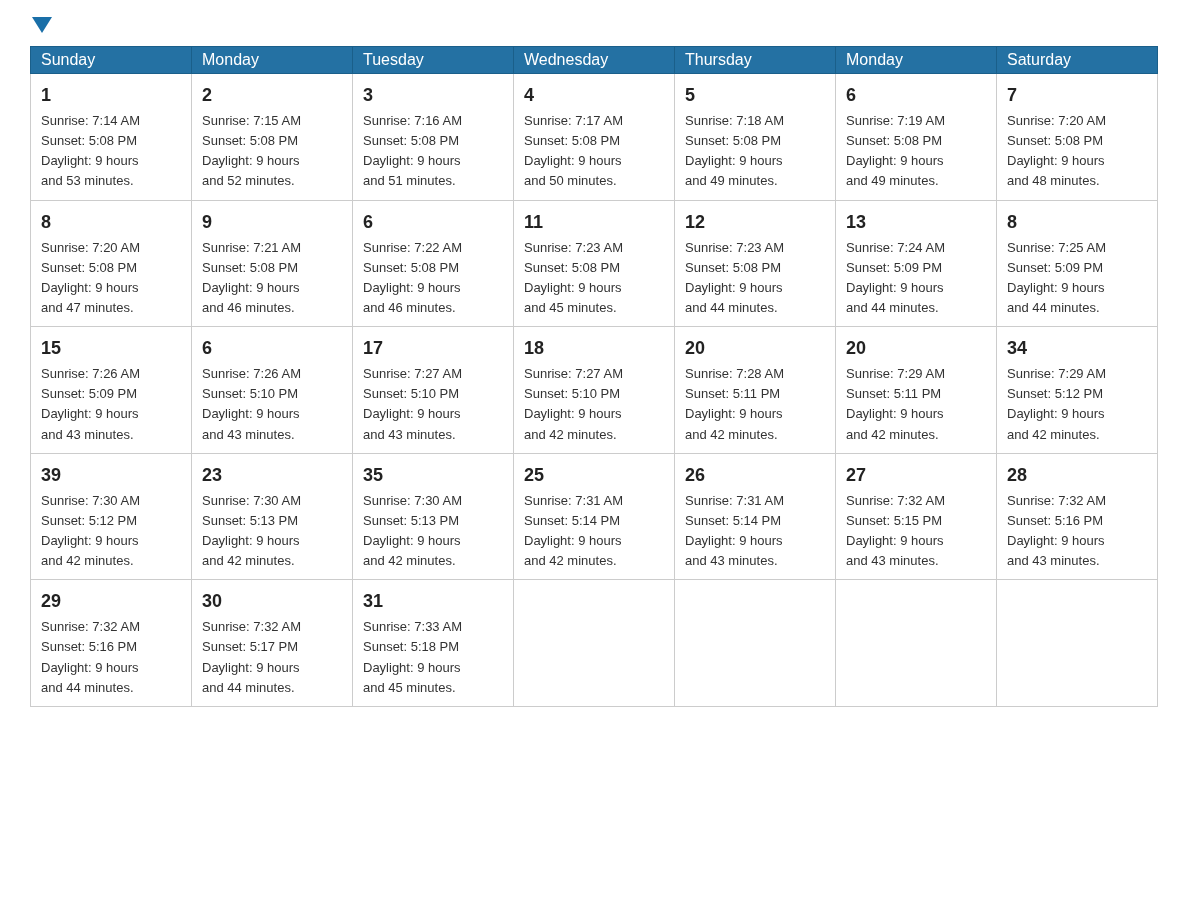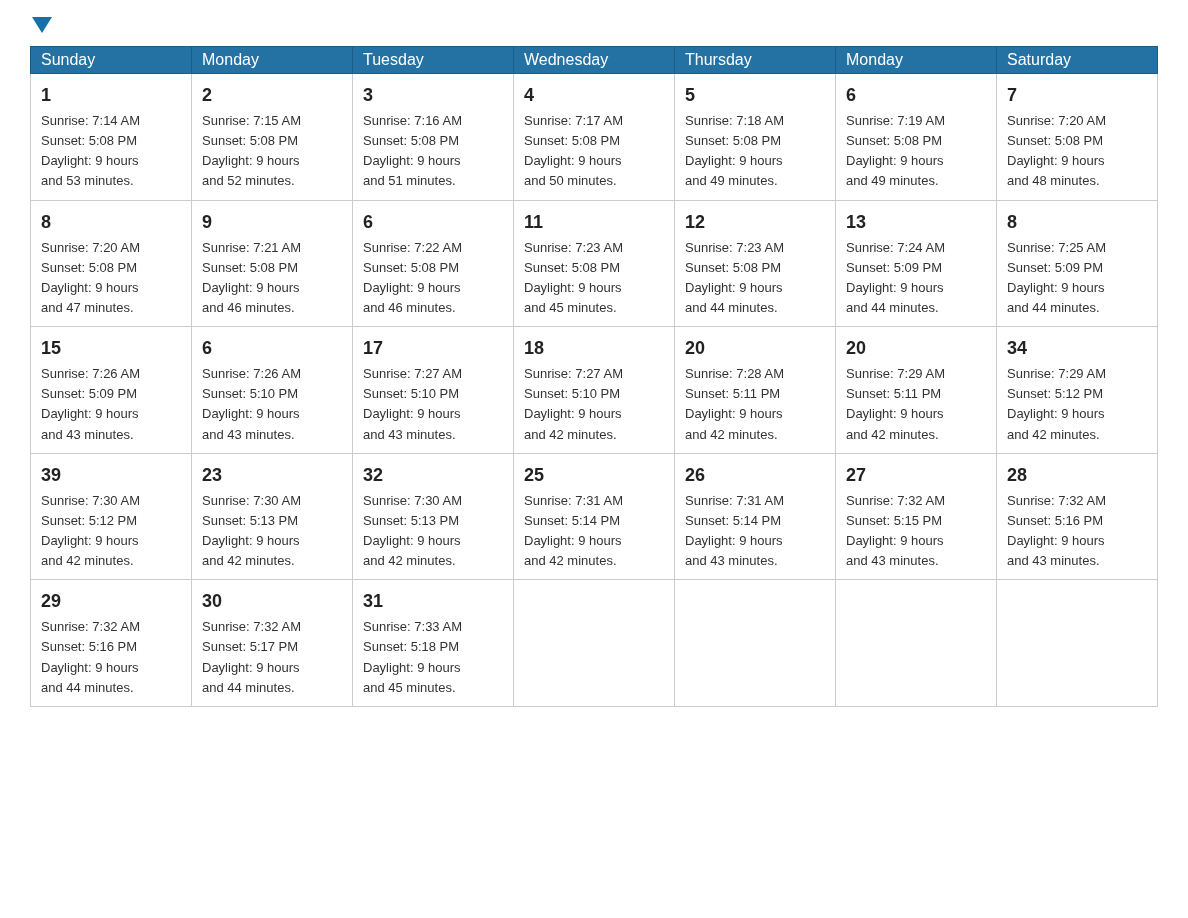--- a/index.html
+++ b/index.html
@@ -226,21 +226,21 @@
       <tr>
         <td>
         <span class="day-number">39</span>
         <span class="day-info">Sunrise: 7:30 AM<br>Sunset: 5:12 PM<br>Daylight: 9 hours<br>and 42 minutes.</span>
       </td>
         <td>
         <span class="day-number">23</span>
         <span class="day-info">Sunrise: 7:30 AM<br>Sunset: 5:13 PM<br>Daylight: 9 hours<br>and 42 minutes.</span>
       </td>
         <td>
-        <span class="day-number">32</span>
+        <span class="day-number">35</span>
         <span class="day-info">Sunrise: 7:30 AM<br>Sunset: 5:13 PM<br>Daylight: 9 hours<br>and 42 minutes.</span>
       </td>
         <td>
         <span class="day-number">25</span>
         <span class="day-info">Sunrise: 7:31 AM<br>Sunset: 5:14 PM<br>Daylight: 9 hours<br>and 42 minutes.</span>
       </td>
         <td>
         <span class="day-number">26</span>
         <span class="day-info">Sunrise: 7:31 AM<br>Sunset: 5:14 PM<br>Daylight: 9 hours<br>and 43 minutes.</span>
       </td>

